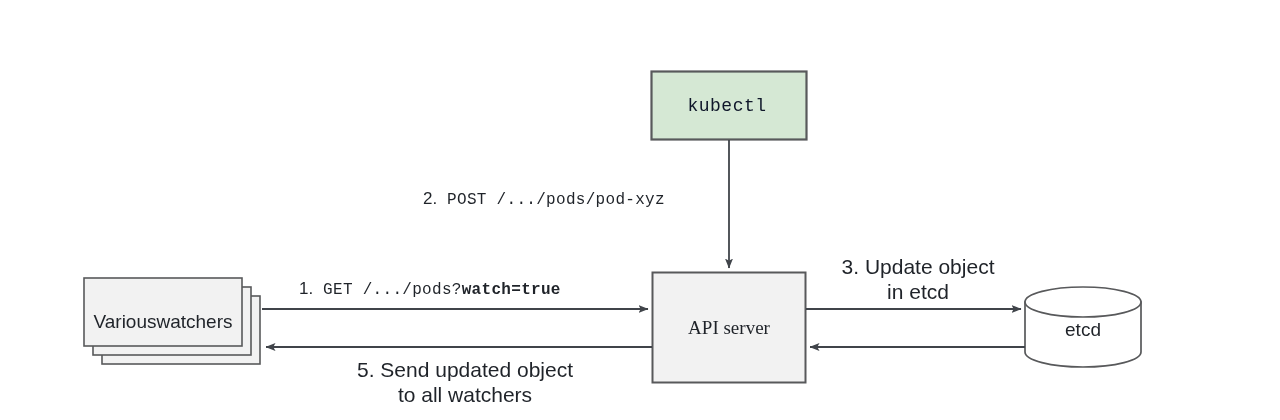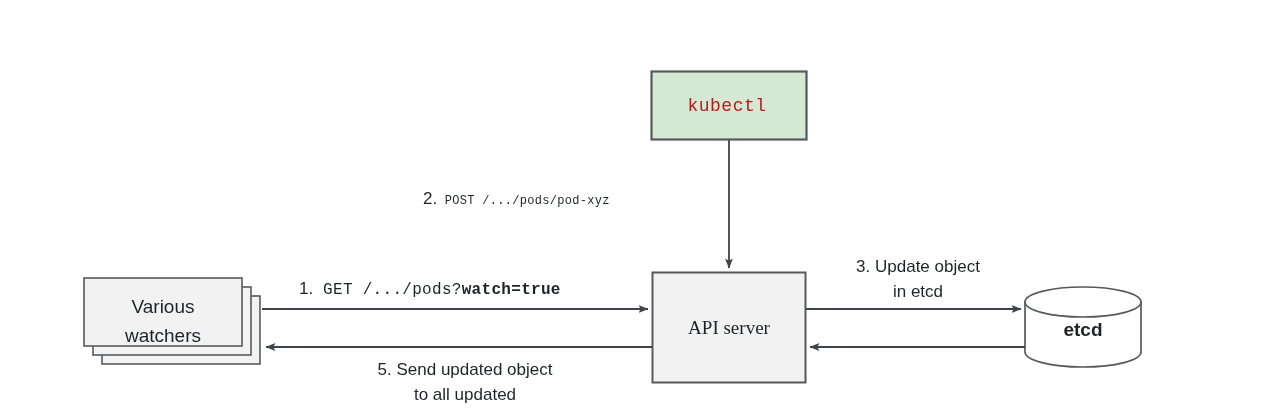--- a/index.html
+++ b/index.html
@@ -33,67 +33,66 @@
   }
   .sans { font-family: "Liberation Sans", sans-serif; }
   .mono { font-family: "Liberation Mono", monospace; }
 
   
   #kubectl-label {
     left: 651px; top: 71px; width: 152px; height: 69px;
     font-family: "Liberation Mono", monospace;
     font-size: 18px;
     letter-spacing: 0.5px;
-    color: #b91c1c;
+    color: #0f172a;
   }
   
   #api-server-label {
     left: 652px; top: 272px; width: 154px; height: 111px;
     font-size: 19px;
     color: #1f2329;
     font-family: Liberation Serif, serif;
   }
   
   #etcd-label {
     left: 1025px; top: 295px; width: 116px; height: 70px;
     font-size: 19px;
     color: #1f2329;
-    font-weight: bold;
   }
   
   #clients-label {
     left: 84px; top: 278px; width: 158px; height: 86px;
     font-size: 19px;
     line-height: 29px;
     color: #1f2329;
-    flex-direction: column;
+    flex-direction: row;
   }
 
   .edge-label {
     position: absolute;
     color: #1f2329;
     white-space: nowrap;
     pointer-events: none;
   }
   #label-post {
     left: 423px; top: 189px;
     font-size: 17px;
   }
-  #label-post .mono { font-size: 12px; letter-spacing: 0.3px; font-family: Liberation Mono, monospace; }
+  #label-post .mono { font-size: 16px; letter-spacing: 0.3px; font-family: Liberation Mono, monospace; }
   #label-get {
     left: 299px; top: 279px;
     font-size: 17px;
   }
   #label-get .mono { font-size: 16px; letter-spacing: 0.3px; }
   #label-get .bold { font-weight: bold; }
 
   .multiline {
     position: absolute;
     color: #1f2329;
-    font-size: 17px;
+    font-size: 21px;
     line-height: 25px;
     text-align: center;
     pointer-events: none;
   }
   #label-update { left: 838px; top: 254px; width: 160px; }
   #label-modify { left: 842px; top: 357px; width: 160px; }
   #label-send   { left: 340px; top: 357px; width: 250px; }
 </style>
 </head>
 <body>
@@ -167,16 +166,16 @@
   </div>
 
   <div class="multiline" id="label-update">
     <div>3. Update object</div>
     <div>in etcd</div>
   </div>
 
 
   <div class="multiline" id="label-send">
     <div>5. Send updated object</div>
-    <div>to all updated</div>
+    <div>to all watchers</div>
   </div>
 
 </div>
 
 </body></html>

